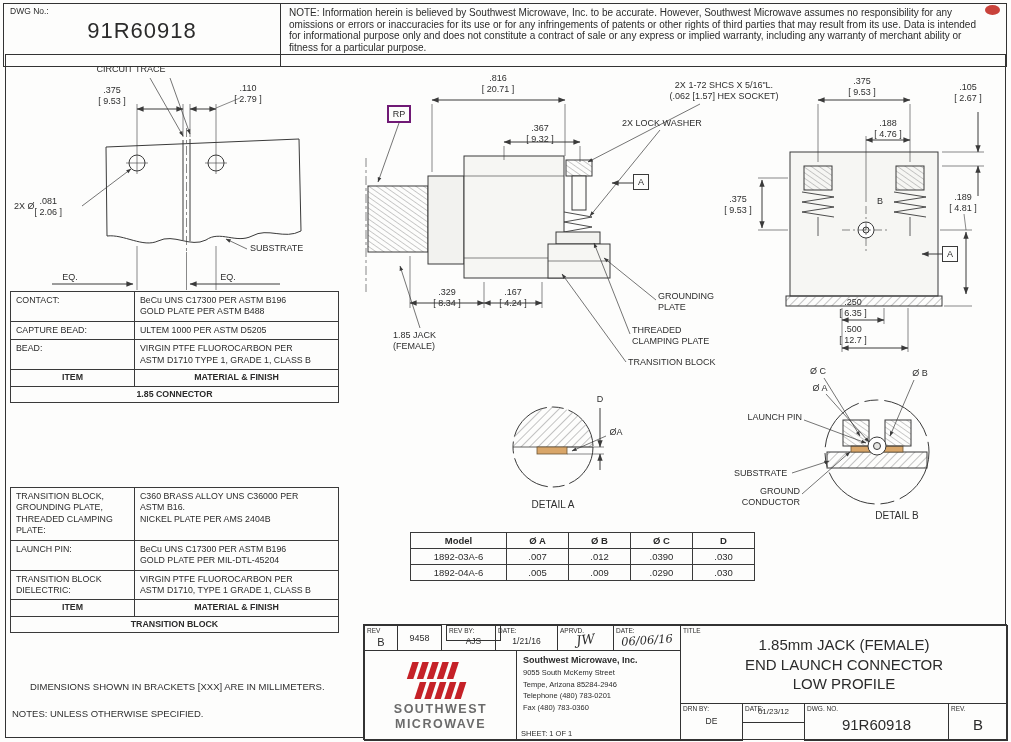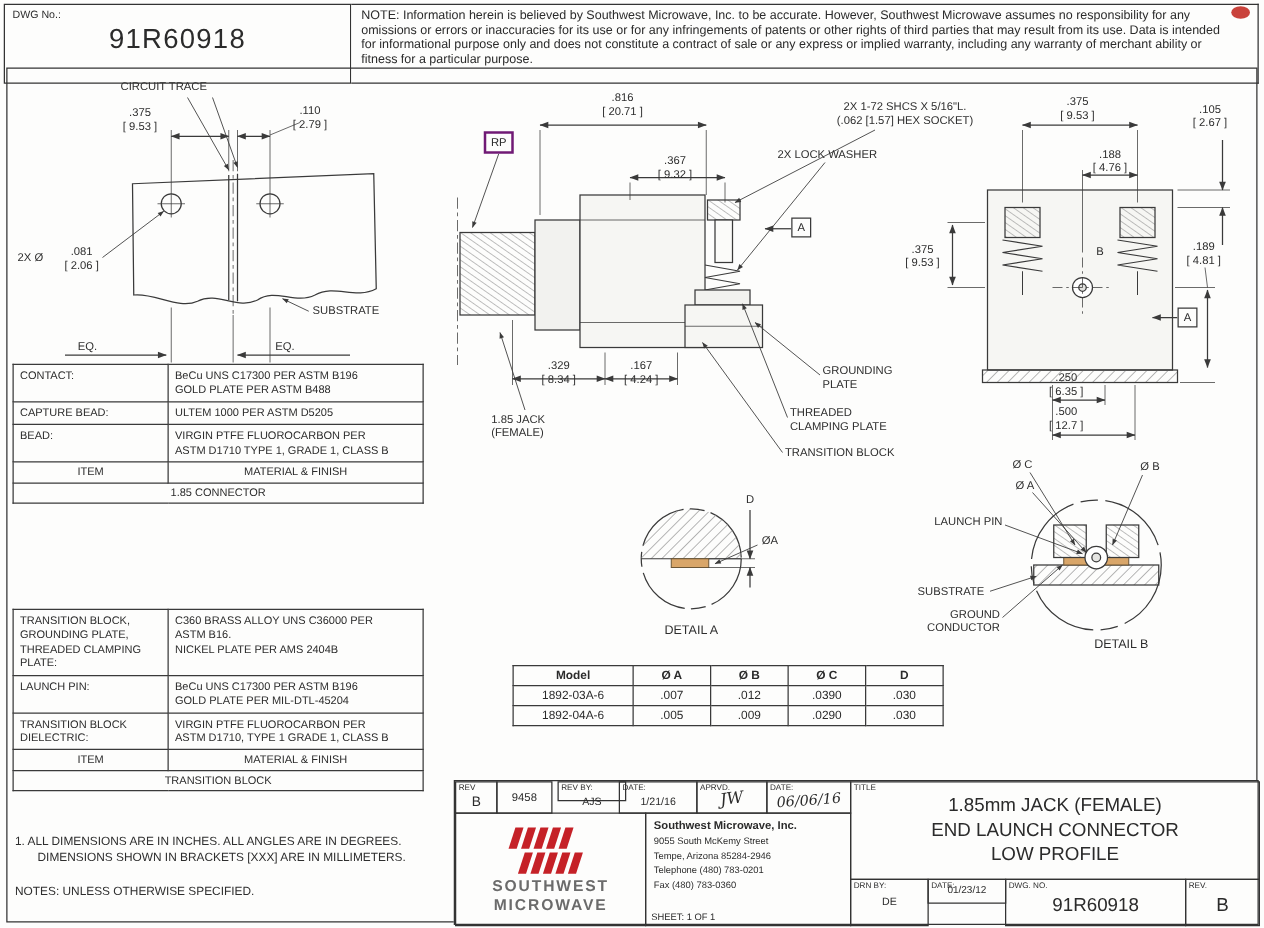--- a/index.html
+++ b/index.html
@@ -18,30 +18,30 @@
   
   .main-border { position:absolute; left:5px; top:54px; width:1001px; height:684px; border:1.5px solid #333; }
 
   svg.linework { position:absolute; left:0; top:0; pointer-events:none; }
 
   
   .lbl { position:absolute; transform:translateX(-50%); text-align:center; white-space:pre-line; font-size:9px; line-height:1.2; color:#2e2e2e; }
   .lbl-l { position:absolute; text-align:left; white-space:pre-line; font-size:9px; line-height:1.2; color:#2e2e2e; }
   .lbl-r { position:absolute; text-align:right; white-space:pre-line; font-size:9px; line-height:1.2; color:#2e2e2e; }
   .caption { font-size:10px; }
-  .flexrow { display:flex; gap:17px; align-items:center; }
+  .flexrow { display:flex; gap:0; align-items:center; }
   .sec-box { position:absolute; width:16px; height:16px; border:1px solid #3a3a3a; display:flex; align-items:center; justify-content:center; font-size:9px; background:#fdfdfc; }
   .rp-box { position:absolute; width:24px; height:18px; border:2px solid #701a75; display:flex; align-items:center; justify-content:center; font-size:9px; background:#fdfdfc; }
 
   
   .mat-table { position:absolute; border-collapse:collapse; background:#fdfdfc; }
   .mat-table td { border:1px solid #3a3a3a; font-size:8.8px; line-height:1.3; padding:3px 5px; vertical-align:top; white-space:pre-line; }
   .mat-table td.c1 { width:124px; }
   .mat-table td.c2 { width:204px; }
-  .mat-table tr.hdr td, .mat-table tr.ftr td { text-align:center; font-weight:normal; padding:2px 4px; white-space:normal; }
+  .mat-table tr.hdr td, .mat-table tr.ftr td { text-align:center; font-weight:bold; padding:2px 4px; white-space:normal; }
 
   
   .model-table { position:absolute; left:410px; top:532px; border-collapse:collapse; background:#fdfdfc; }
   .model-table th, .model-table td { border:1px solid #3a3a3a; font-size:9.5px; padding:2px 6px; text-align:center; }
   .model-table th.w1, .model-table td.w1 { width:96px; }
   .model-table th.w2, .model-table td.w2 { width:62px; }
 
   .note-line { position:absolute; font-size:9.5px; color:#2e2e2e; }
 
   
@@ -360,21 +360,20 @@
     <tr>
       <td class="w1">1892-04A-6</td>
       <td class="w2">.005</td>
       <td class="w2">.009</td>
       <td class="w2">.0290</td>
       <td class="w2">.030</td>
     </tr>
   </tbody>
     </table>
 
-  <div class="note-line" style="left:12px;top:668px">1.  ALL DIMENSIONS ARE IN INCHES.  ALL ANGLES ARE IN DEGREES.</div>
   <div class="note-line" style="left:30px;top:681px">DIMENSIONS SHOWN IN BRACKETS [XXX] ARE IN MILLIMETERS.</div>
   <div class="note-line" style="left:12px;top:708px">NOTES: UNLESS OTHERWISE SPECIFIED.</div>
 
   <div class="title-block">
     <div class="tb-cell" style="left:0;top:0;width:34px;height:26px">
       <div class="cell-label">REV</div>
       <div class="cell-value" style="font-size:11px">B</div>
     </div>
     <div class="tb-cell" style="left:33px;top:0;width:45px;height:26px">
       <div class="cell-value" style="margin-top:7px">9458</div>

